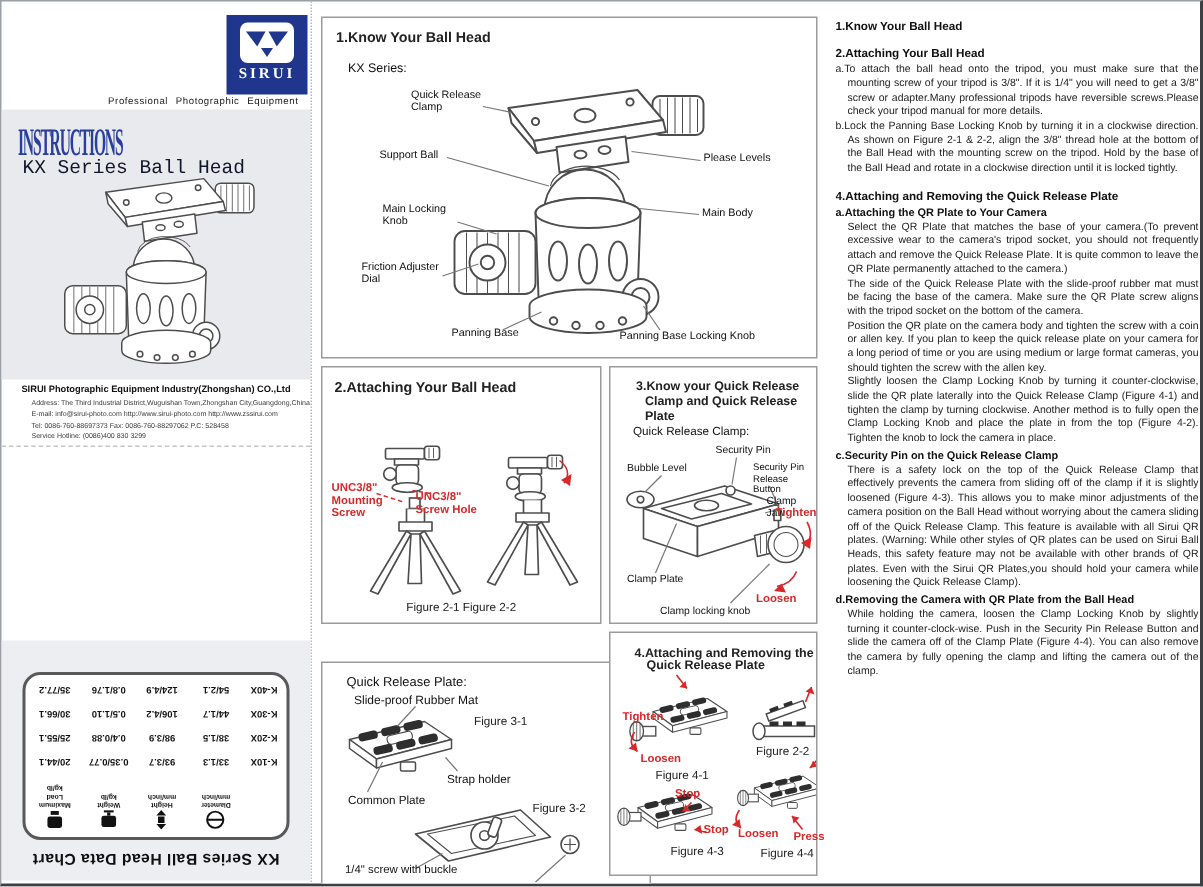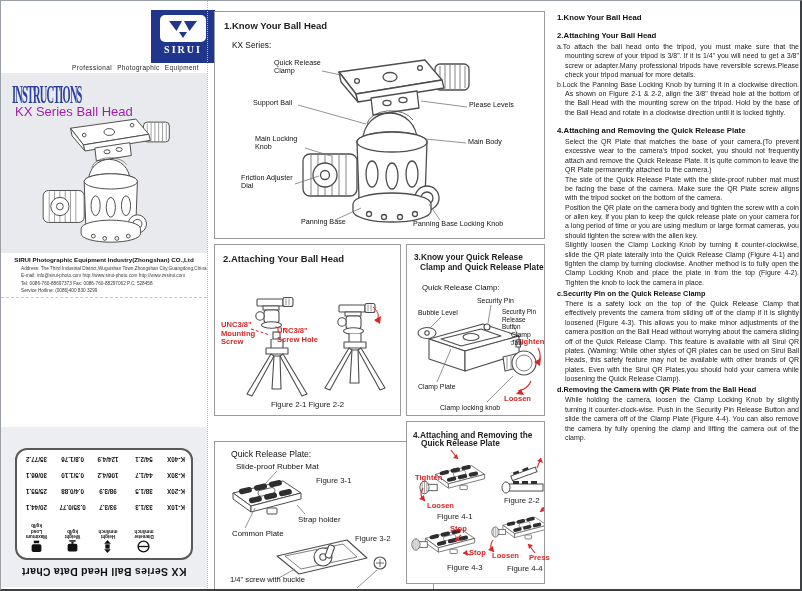--- a/index.html
+++ b/index.html
@@ -1,47 +1,47 @@
 <!DOCTYPE html>
 <html><head>
 <meta charset="utf-8">
 <style>
   html,body{margin:0;padding:0;background:#d8d8d8;}
   .page{position:relative;width:802px;height:591px;background:#fff;margin:0 auto;
         font-family:"Liberation Sans",sans-serif;color:#1a1a1a;overflow:hidden;
         border:1px solid #9aa0a6;border-right:2px solid #3c4043;border-bottom:2px solid #3c4043;box-sizing:border-box;}
   .abs{position:absolute;}
   
-  .logo{left:150px;top:9px;width:64px;height:53px;background:#20368c;text-align:center;}
+  .logo{left:150px;top:9px;width:54px;height:53px;background:#20368c;text-align:center;}
   .logo-emblem{margin:5px 9px 2px;height:27px;background:#fff;border-radius:5px;display:flex;align-items:center;justify-content:center;}
   .logo-text{color:#fff;font-family:"Liberation Serif",serif;font-size:10px;letter-spacing:2px;font-weight:bold;}
   .tagline{left:0;top:63px;width:198px;text-align:right;font-size:6.4px;letter-spacing:.4px;word-spacing:3px;color:#222;}
   .gray-panel{left:0;top:72px;width:206px;height:180px;background:#e9eaee;}
   .instructions{left:11px;top:79px;font-family:"Liberation Serif",serif;font-weight:bold;font-size:26px;
         color:#2a3f9d;transform:scaleX(.40);transform-origin:0 0;letter-spacing:-2px;white-space:nowrap;}
-  .kx-title{left:14px;top:103px;font-size:13px;color:#a21caf;}
+  .kx-title{left:14px;top:103px;font-size:13px;color:#0f172a;font-family:Liberation Mono, monospace;}
   .company{left:0;top:255px;width:206px;}
   .company .c-bold{text-align:center;font-size:6.2px;font-weight:bold;color:#111;margin-bottom:2px;}
   .company .c-line{padding-left:20px;font-size:4.7px;color:#3a3a3a;line-height:1.55;white-space:nowrap;}
   .foldv{left:206px;top:0;height:591px;border-left:1px dotted #b9b9b9;}
   .foldh{left:0;top:296px;width:206px;border-top:1px dashed #c6c6c6;}
   
   .chart-block{left:0;top:426px;width:206px;height:160px;background:#edeef1;transform:rotate(180deg);}
   .chart-title{margin-top:9px;text-align:center;font-weight:bold;font-size:10.5px;color:#101010;letter-spacing:.3px;}
   .chart-box{width:178px;height:112px;margin:6px auto 0;background:#fff;border:2px solid #595959;border-radius:12px;
              box-sizing:border-box;padding:5px 1px 0;}
   .spec{display:grid;grid-template-columns:28px 36px 36px 35px 37px;grid-auto-rows:16px;grid-template-rows:38px;}
   .spec .sh{display:flex;flex-direction:column;align-items:center;justify-content:flex-start;gap:1px;}
   .spec .shl{font-size:4.6px;font-weight:bold;text-align:center;line-height:1.15;color:#111;}
   .spec .sv{font-size:6.3px;font-weight:bold;text-align:center;color:#111;line-height:16px;}
   .pre{white-space:pre-line;}
   
   .panel{position:absolute;background:#fff;border:1px solid #9b9b9b;box-sizing:border-box;}
   .ph{position:absolute;font-weight:bold;color:#222;font-size:9.5px;}
-  .ph2{position:absolute;font-weight:bold;color:#222;font-size:8.3px;}
+  .ph2{position:absolute;font-weight:bold;color:#222;font-size:8.3px;margin-left:10px;}
   .lbl{position:absolute;font-size:7.2px;line-height:1.18;color:#111;white-space:pre-line;}
   .red{position:absolute;font-size:7.6px;line-height:1.15;color:#d7282a;font-weight:bold;white-space:pre-line;}
   .cap{position:absolute;font-size:7.8px;color:#222;}
   
   .rcol{left:556px;top:10px;width:242px;height:577px;overflow:hidden;}
   .rcol h3{font-size:7.8px;margin:9px 0 2px;color:#111;}
   .rcol h3.first{margin-top:2px;}
   .rcol h3.hang{padding-left:9px;text-indent:-9px;}
   .rcol h4{font-size:7.3px;margin:2px 0 1px;color:#111;}
   .rcol p{font-size:7px;line-height:1.34;margin:0;text-align:justify;color:#222;}
@@ -426,20 +426,21 @@
     <div class="red" style="left:122px;top:132px">Press</div>
     <div class="cap" style="left:100px;top:142px">Figure 4-4</div>
   </div>
 
   <div class="abs rcol">
     <h3 class="first">1.Know Your Ball Head</h3>
     <h3>2.Attaching Your Ball Head</h3>
     <p class="hang">a.To attach the ball head onto the tripod, you must make sure that the mounting screw of your tripod is 3/8". If it is 1/4" you will need to get a 3/8" screw or adapter.Many professional tripods have reversible screws.Please check your tripod manual for more details.</p>
     <p class="hang">b.Lock the Panning Base Locking Knob by turning it in a clockwise direction. As shown on Figure 2-1 &amp; 2-2, align the 3/8" thread hole at the bottom of the Ball Head with the mounting screw on the tripod. Hold by the base of the Ball Head and rotate in a clockwise direction until it is locked tightly.</p>
     <h3>4.Attaching and Removing the Quick Release Plate</h3>
+    <h4>a.Attaching the QR Plate to Your Camera</h4>
     <p class="ind">Select the QR Plate that matches the base of your camera.(To prevent excessive wear to the camera's tripod socket, you should not frequently attach and remove the Quick Release Plate. It is quite common to leave the QR Plate permanently attached to the camera.)</p>
     <p class="ind">The side of the Quick Release Plate with the slide-proof rubber mat must be facing the base of the camera. Make sure the QR Plate screw aligns with the tripod socket on the bottom of the camera.</p>
     <p class="ind">Position the QR plate on the camera body and tighten the screw with a coin or allen key. If you plan to keep the quick release plate on your camera for a long period of time or you are using medium or large format cameras, you should tighten the screw with the allen key.</p>
     <p class="ind">Slightly loosen the Clamp Locking Knob by turning it counter-clockwise, slide the QR plate laterally into the Quick Release Clamp (Figure 4-1) and tighten the clamp by turning clockwise. Another method is to fully open  the Clamp Locking Knob and place the plate in from the top (Figure 4-2). Tighten the knob to lock the camera in place.</p>
     <h4>c.Security Pin on the Quick Release Clamp</h4>
     <p class="ind">There is a safety lock on the top of the Quick Release Clamp that effectively prevents the camera from sliding off of the clamp if it is slightly loosened (Figure 4-3). This allows you to make minor adjustments of the camera position on the Ball Head without worrying about the camera sliding off of the Quick Release Clamp. This feature is available with all Sirui QR plates. (Warning: While other styles of QR plates can be used on Sirui Ball Heads, this safety feature may not be available with other brands of QR plates. Even with the Sirui QR Plates,you should hold your camera while loosening the Quick Release Clamp).</p>
     <h4>d.Removing the Camera with QR Plate from the Ball  Head</h4>
     <p class="ind">While holding the camera, loosen the Clamp Locking Knob by slightly turning it counter-clock-wise.  Push  in the Security Pin Release Button and slide the  camera off of the Clamp Plate (Figure 4-4). You can also remove the camera by fully opening the clamp and lifting the camera out of the clamp.</p>
   </div>
 

